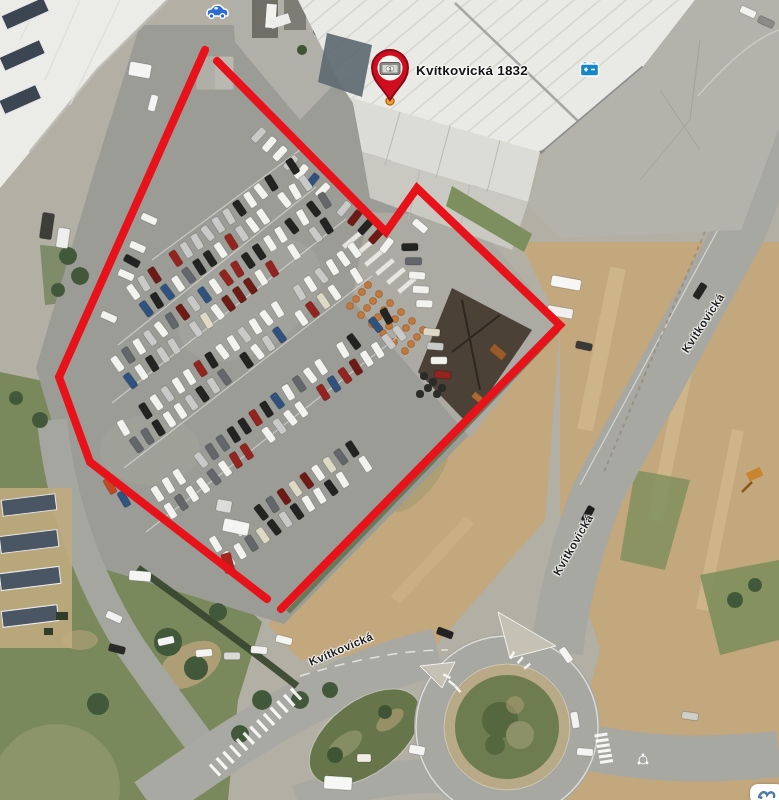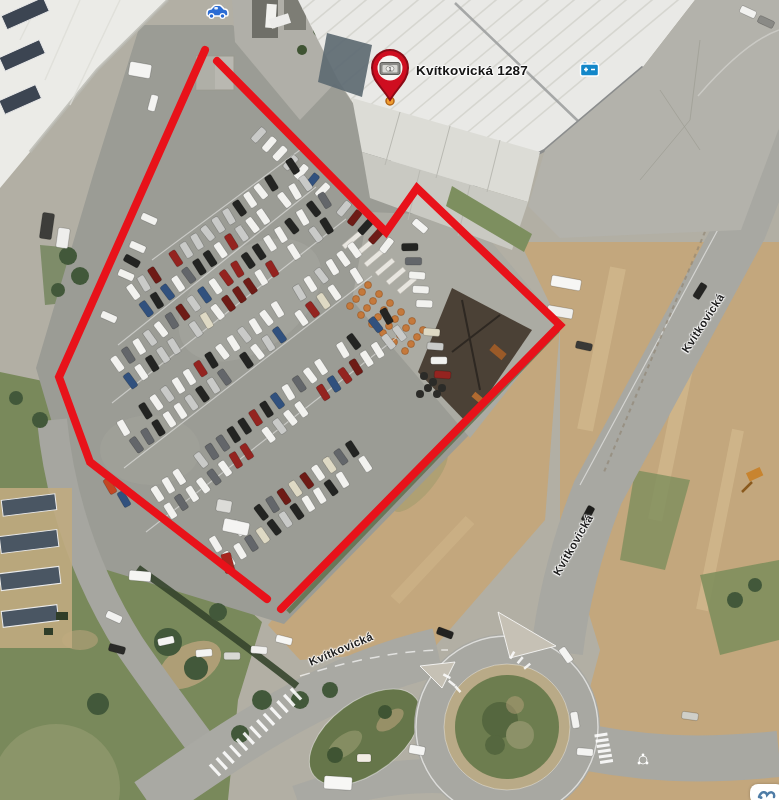--- a/index.html
+++ b/index.html
@@ -511,21 +511,21 @@
     <circle cx="390" cy="68" r="12.5" fill="#f6f5f2"></circle>
     <g>
       <rect x="380" y="62.5" width="20" height="12" rx="2" fill="#8b8b87" stroke="#5c5c58" stroke-width="1"></rect>
       <rect x="382.5" y="65" width="15" height="7.5" rx="1" fill="#d8d8d3"></rect>
       <ellipse cx="390" cy="68.7" rx="4" ry="3" fill="#efefec" stroke="#8b8b87" stroke-width=".8"></ellipse>
       <text x="390" y="70.8" font-size="5.5" font-weight="bold" fill="#444" text-anchor="middle" font-family="Liberation Sans, sans-serif">1</text>
     </g>
   </g>
 </svg>
 
-<div class="marker-label">Kvítkovická 1287</div>
+<div class="marker-label">Kvítkovická 1832</div>
 <div class="street-label" style="left:703px;top:323px;--rot:-57deg">Kvítkovická</div>
 <div class="street-label" style="left:573px;top:545px;--rot:-60deg">Kvítkovická</div>
 <div class="street-label" style="left:341px;top:649px;--rot:-23deg">Kvítkovická</div>
 
 <div class="poi" style="left:204px;top:2px">
   <svg width="25" height="18" viewBox="0 0 25 18">
     <path d="M3,11 q0,-4 4,-4 l2.6,-2.8 q0.9,-1 2.2,-1 h3.4 q1.3,0 2.2,1 L20,7 q4,0 4,4 v1.5 q0,1.5 -1.5,1.5 h-18 q-1.5,0 -1.5,-1.5 z" fill="#2b6cd4" stroke="#fff" stroke-width="1.6"></path>
     <rect x="10.3" y="5" width="3.6" height="2.6" rx="0.8" fill="#e8f0fc"></rect>
     <circle cx="7.5" cy="14" r="2.4" fill="#2b6cd4" stroke="#fff" stroke-width="1.2"></circle>
     <circle cx="18.5" cy="14" r="2.4" fill="#2b6cd4" stroke="#fff" stroke-width="1.2"></circle>

